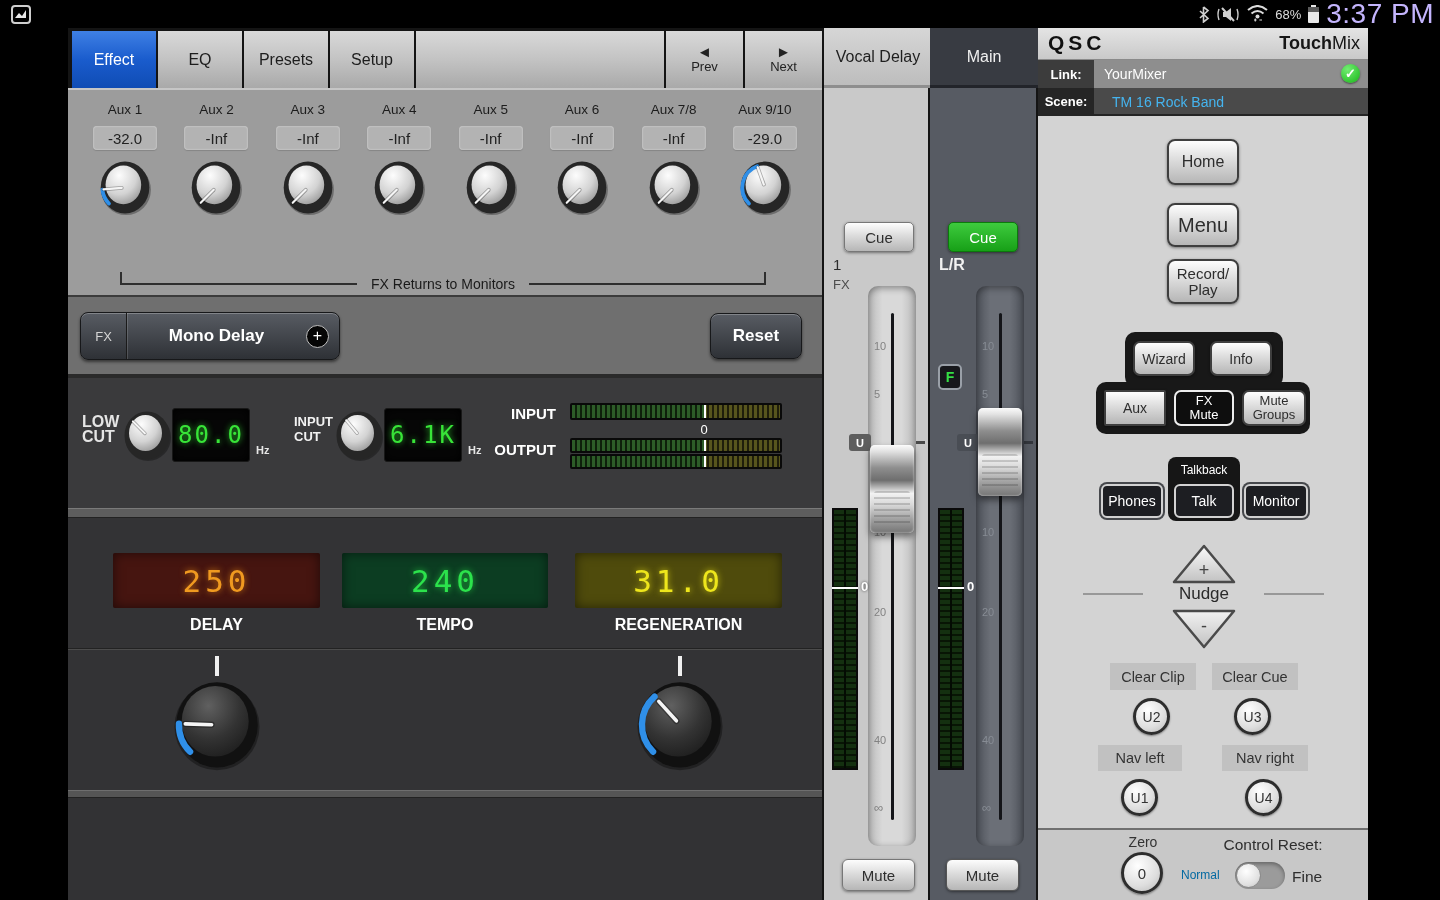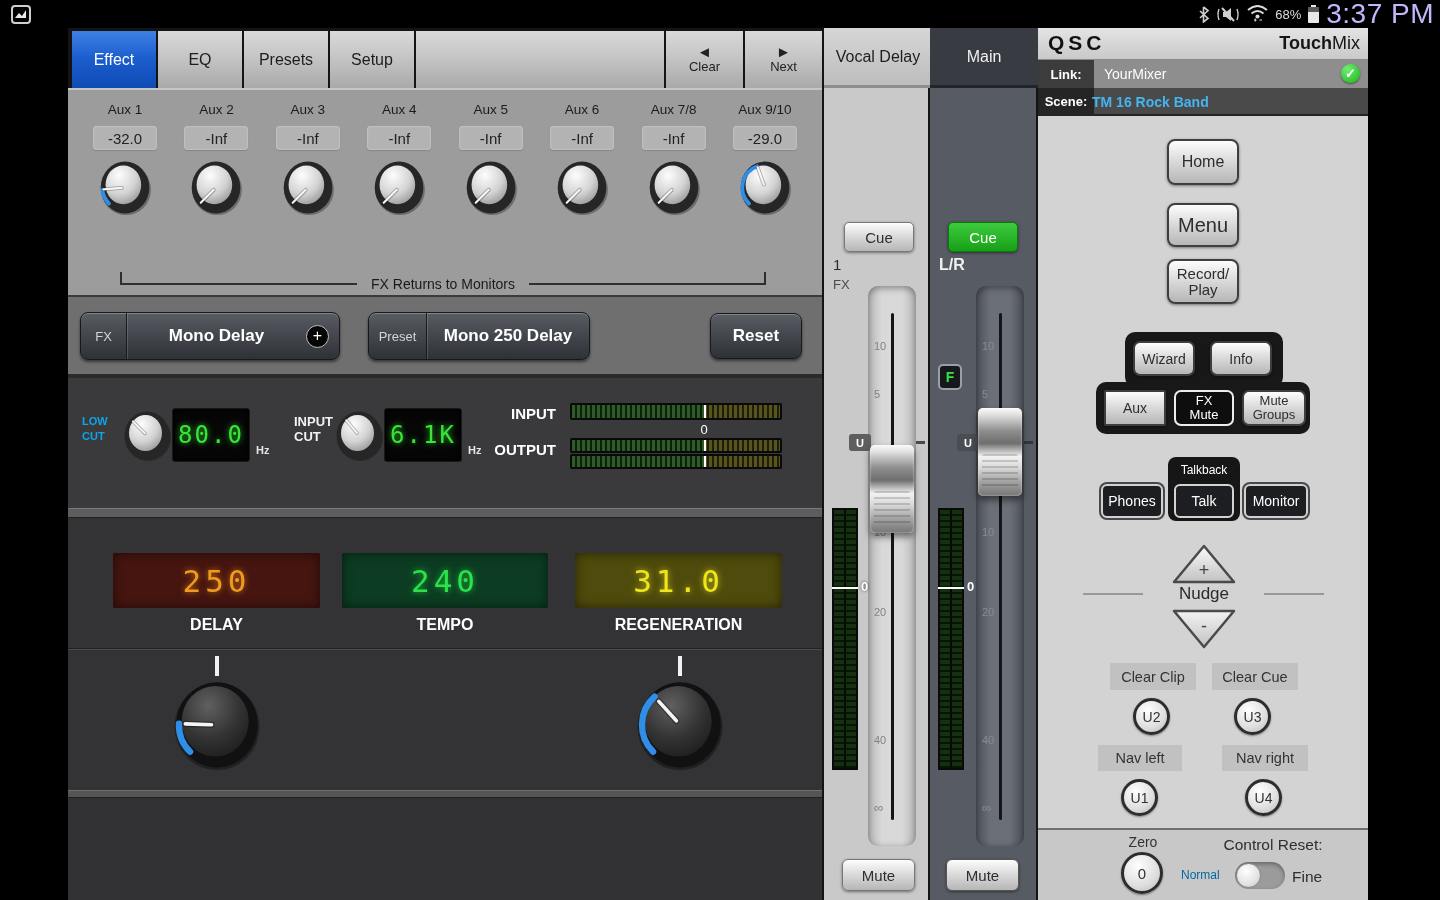--- a/index.html
+++ b/index.html
@@ -98,21 +98,21 @@
   <div class="abs" style="left:68px;top:28px;width:754px;height:872px;background:#323234">
 
     <div id="tabbar">
       <div class="tab active" style="width:84px">Effect</div>
       <div class="tab" style="width:84px">EQ</div>
       <div class="tab" style="width:84px">Presets</div>
       <div class="tab" style="width:84px">Setup</div>
       <div class="tab" style="flex:1"></div>
       <div class="tab nav" style="width:77px">
         <span class="arr">◄</span>
-        <span>Clear</span>
+        <span>Prev</span>
       </div>
       <div class="tab nav" style="width:77px">
         <span class="arr">►</span>
         <span>Next</span>
       </div>
     </div>
 
     <div class="abs" style="left:0;top:60px;width:754px;height:207px;background:#9c9c9c;border-top:2px solid #c6c6c6">
       <div class="abs" style="left:12px;top:12px;right:12px;display:flex;justify-content:space-between">
         <div class="aux-col">
@@ -284,29 +284,25 @@
         <div class="brk" style="border-right:2px solid #2e2e2e"></div>
       </div>
     </div>
 
     <div class="abs" style="left:0;top:267px;width:754px;height:83px;background:#6f6f6f;border-top:2px solid #3b3b3b;border-bottom:4px solid #2a2a2a">
       <div class="btn-dark abs" style="left:12px;top:15px;width:260px;height:48px">
         <div style="width:46px;text-align:center;font-size:13px;color:#d5d5d5;border-right:1px solid #1a1a1a;box-shadow:1px 0 0 rgba(255,255,255,.15);align-self:stretch;display:flex;align-items:center;justify-content:center">FX</div>
         <div style="flex:1;text-align:center;font-size:17px;font-weight:bold">Mono Delay</div>
         <div style="width:23px;height:23px;border-radius:50%;background:#060606;border:1px solid #c0c0c0;color:#fff;font-size:16px;display:flex;align-items:center;justify-content:center;margin-right:10px;line-height:1">+</div>
       </div>
-      <div class="btn-dark abs" style="left:300px;top:15px;width:222px;height:48px">
-        <div style="width:58px;text-align:center;font-size:13px;color:#d5d5d5;border-right:1px solid #1a1a1a;box-shadow:1px 0 0 rgba(255,255,255,.15);align-self:stretch;display:flex;align-items:center;justify-content:center">Preset</div>
-        <div style="flex:1;text-align:center;font-size:17px;font-weight:bold">Mono 250 Delay</div>
-      </div>
       <div class="btn-dark abs" style="left:642px;top:16px;width:92px;height:46px;justify-content:center;font-size:17px;font-weight:bold">Reset</div>
     </div>
 
     <div class="abs" style="left:0;top:350px;width:754px;height:130px;background:#3a3a3c">
-      <div class="abs" style="left:14px;top:36px;width:48px;font-size:11px;font-weight:bold;color:#0ea5e9;line-height:15px">LOW CUT</div>
+      <div class="abs" style="left:14px;top:36px;width:48px;font-size:16px;font-weight:bold;color:#e5e5e5;line-height:15px">LOW CUT</div>
       <div class="knob abs" style="left:54px;top:30px;width:50px;height:54px">
           <svg viewBox="0 0 100 106" width="100%" height="100%">
             <defs>
               <radialGradient id="kg8" cx="38%" cy="26%" r="88%">
                 <stop offset="0%" stop-color="#fdfdfd"></stop>
                 <stop offset="55%" stop-color="#d3d3d3"></stop>
                 <stop offset="100%" stop-color="#8b8b8b"></stop>
               </radialGradient>
             </defs>
             <ellipse cx="52" cy="58" rx="46" ry="47" fill="rgba(0,0,0,.3)"></ellipse>
@@ -471,21 +467,21 @@
     </div>
 
     <div class="abs" style="left:0;top:32px;width:330px;height:28px;background:#8e8e8e">
       <div class="cp-row-label" style="background:#3c3c3c">Link:</div>
       <div class="abs" style="left:66px;top:0;height:28px;display:flex;align-items:center;font-size:14px;color:#fdfdfd">YourMixer</div>
       <div class="check" style="right:8px;top:4px">✓</div>
     </div>
 
     <div class="abs" style="left:0;top:60px;width:330px;height:28px;background:#4a4a4a;border-bottom:2px solid #242424">
       <div class="cp-row-label" style="background:#252525">Scene:</div>
-      <div class="abs" style="left:54px;top:0;height:28px;display:flex;align-items:center;font-size:14px;font-weight:bold;color:#45b4ef">TM 16 Rock Band</div>
+      <div class="abs" style="left:74px;top:0;height:28px;display:flex;align-items:center;font-size:14px;font-weight:normal;color:#45b4ef">TM 16 Rock Band</div>
     </div>
 
     <div class="abs" style="left:0;top:88px;width:330px;height:712px;background:#d3d3d3">
       <div class="btn-light" style="position:absolute;left:129px;top:23px;width:72px;height:46px;font-size:16px">Home</div>
       <div class="btn-light" style="position:absolute;left:129px;top:87px;width:72px;height:44px;font-size:20px">Menu</div>
       <div class="btn-light" style="position:absolute;left:129px;top:143px;width:72px;height:45px;font-size:15px;line-height:16px;flex-direction:column">
         <span>Record/</span>
         <span>Play</span>
       </div>
 

